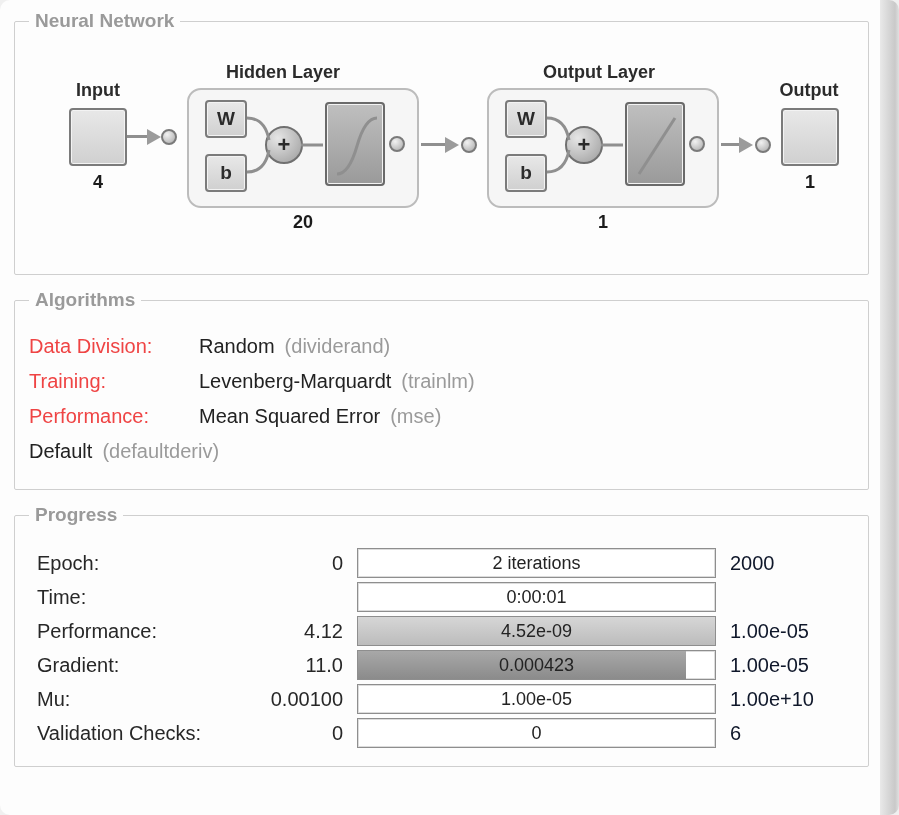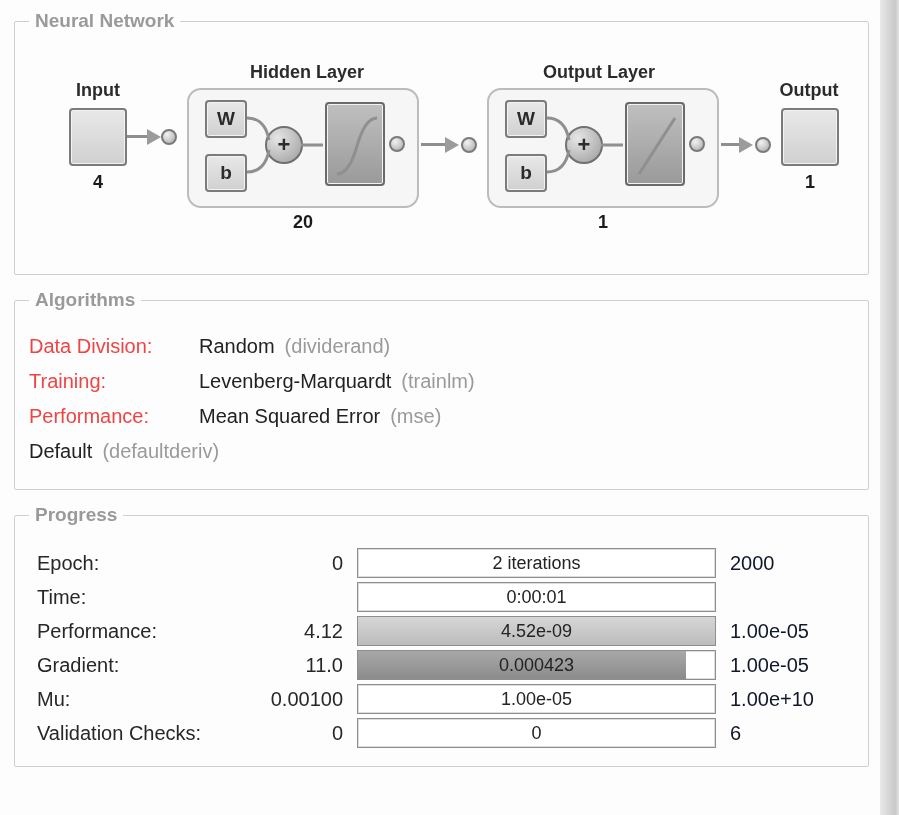--- a/index.html
+++ b/index.html
@@ -15,20 +15,21 @@
     overflow: hidden;
     position: relative;
   }
   .outer {
     position: absolute;
     left: 0; top: 0;
     width: 899px;
     height: 815px;
     background: linear-gradient(to right, #fdfdfd 0, #fdfdfd 880px, #e9e9e9 880px, #c9c9c9 895px, #e0e0e0 100%);
     padding: 10px 30px 10px 14px;
+    border-radius: 10px;
   }
   fieldset.group {
     border: 1px solid #cfcfcf;
     border-radius: 2px;
     background: #fdfdfd;
     margin: 0 0 14px 0;
     padding: 18px 14px 14px 14px;
     position: relative;
   }
   fieldset.group > legend {
@@ -139,21 +140,21 @@
     <div class="nn-canvas">
 
       <div class="nn-title" style="left:34px; top:30px; width:70px;">Input</div>
       <div class="blk sq" style="left:40px; top:58px;"></div>
       <div class="nn-count" style="left:40px; top:122px; width:58px;">4</div>
 
       <div class="line" style="left:98px; top:85px; width:24px; height:3px;"></div>
       <div class="arrowhead" style="left:118px; top:79px;"></div>
       <div class="port" style="left:132px; top:79px;"></div>
 
-      <div class="nn-title" style="left:188px; top:12px; width:180px;">Hidden Layer</div>
+      <div class="nn-title" style="left:164px; top:12px; width:180px;">Hidden Layer</div>
       <div class="nn-layer-box" style="left:158px; top:38px; width:232px; height:120px;"></div>
       <div class="blk small" style="left:176px; top:50px;">W</div>
       <div class="blk small" style="left:176px; top:104px;">b</div>
       <div class="sumcircle" style="left:236px; top:76px;">+</div>
       <div class="blk tall" style="left:296px; top:52px;">
         <svg width="60" height="84">
             <path class="curve" d="M10 70 Q22 70 30 42 Q38 14 50 14"></path>
           </svg>
       </div>
 

